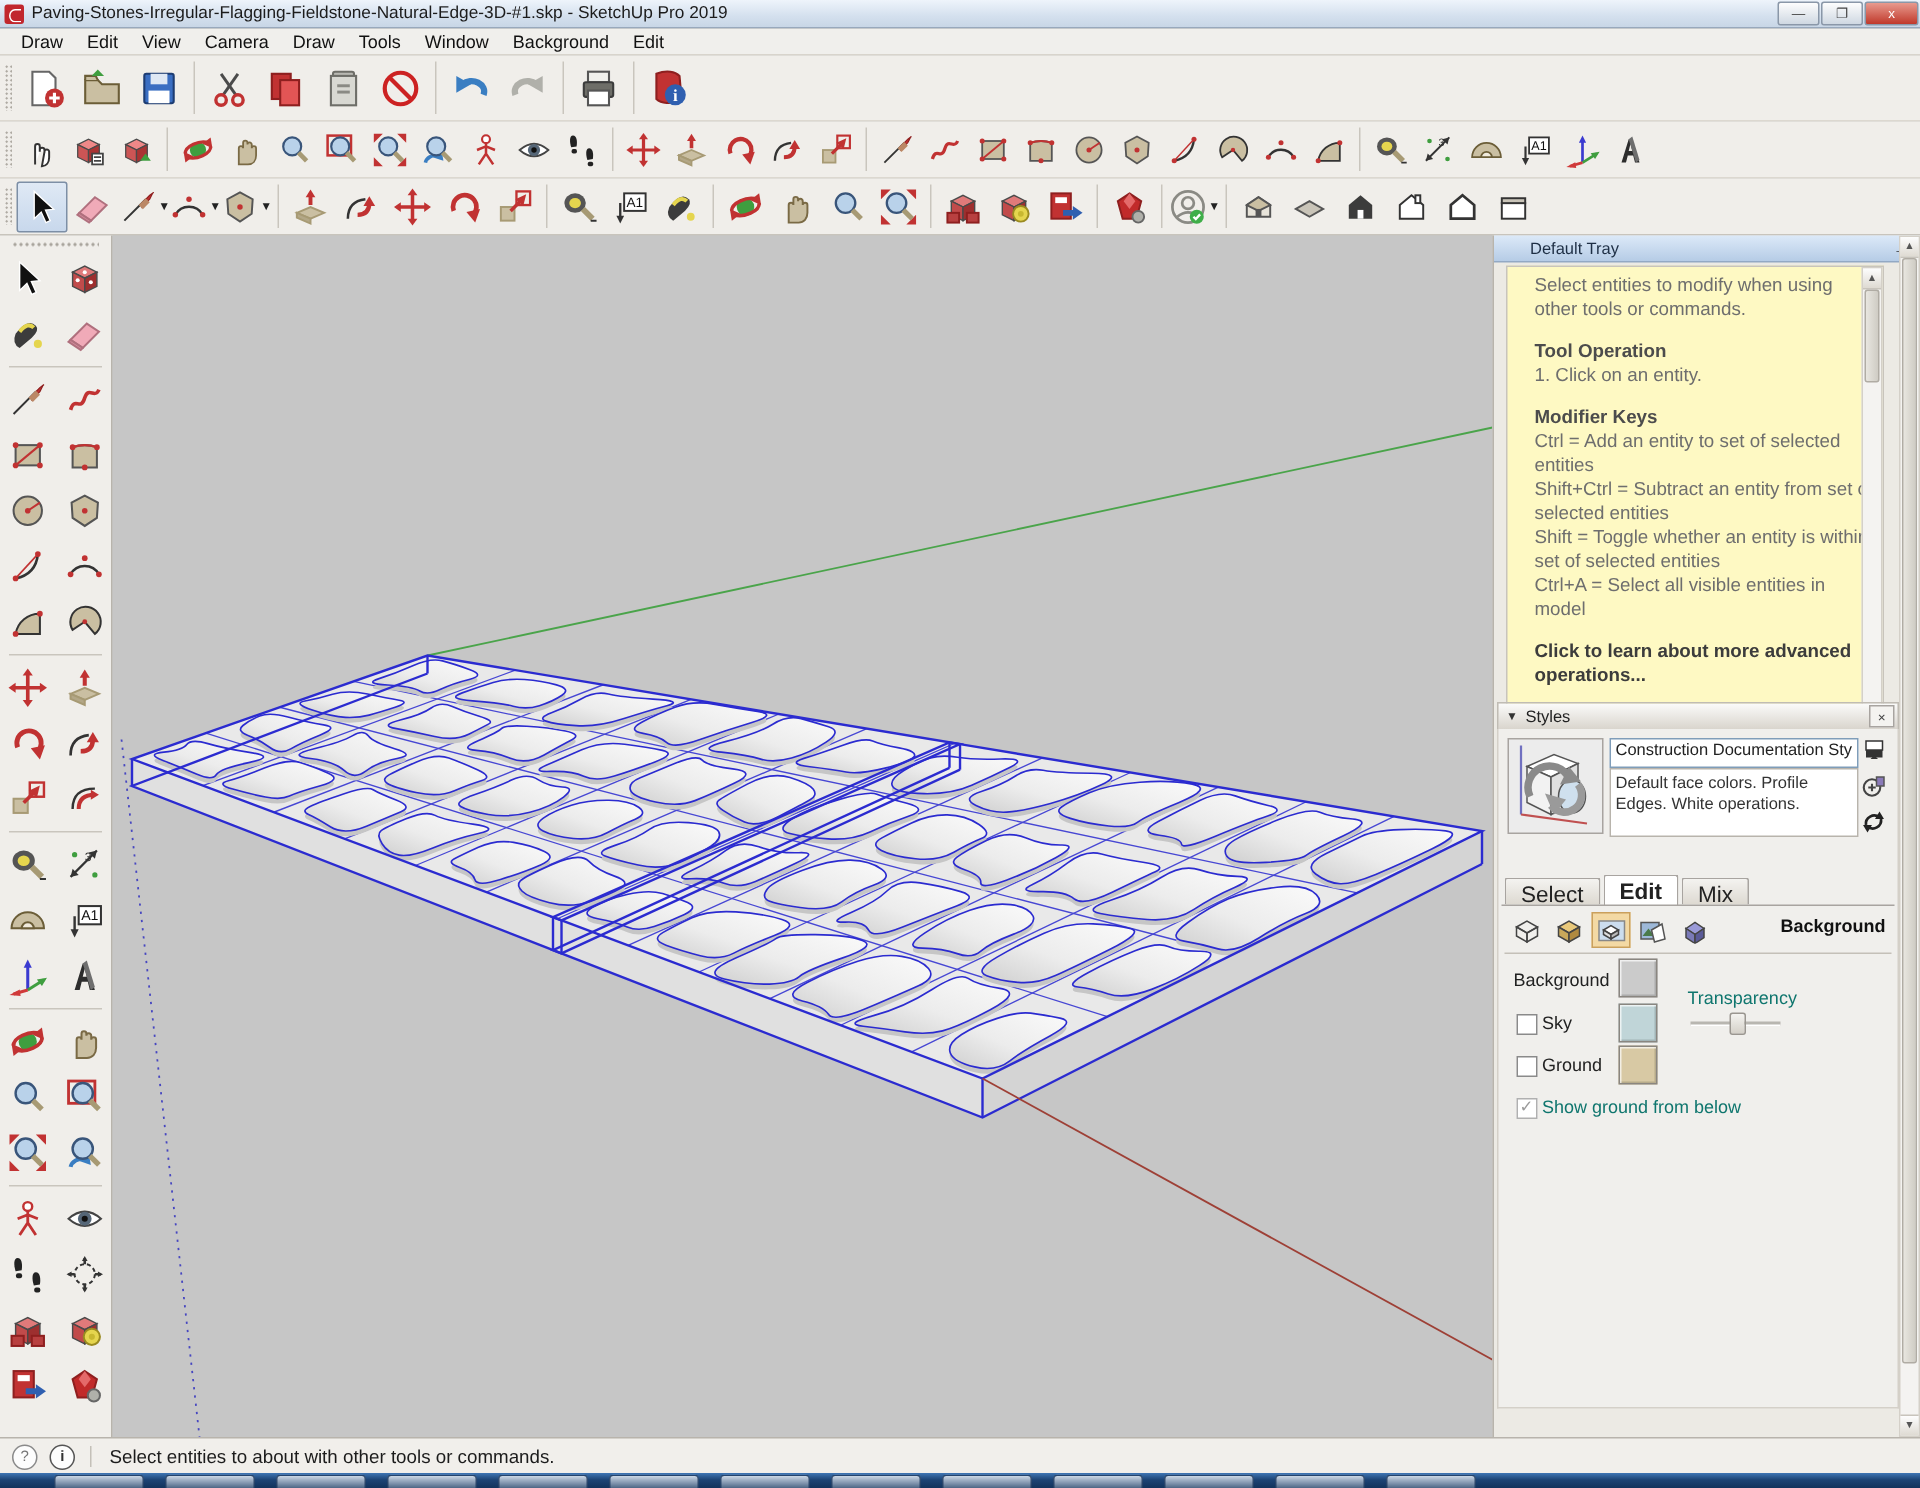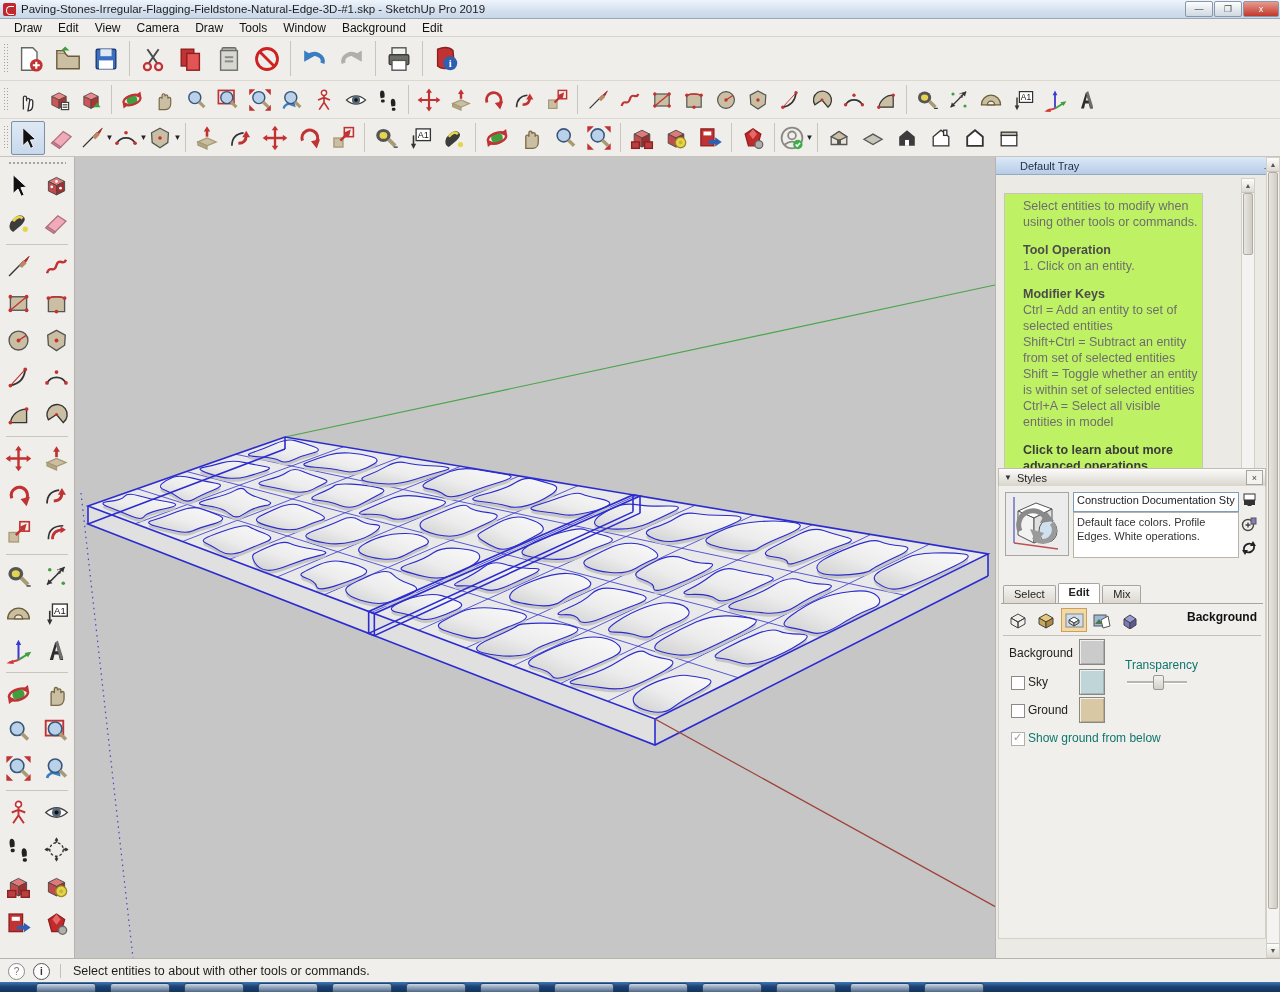--- a/index.html
+++ b/index.html
@@ -39,40 +39,40 @@
   .lrow .tbtn svg{width:27px;height:27px;}
   .ldiv{height:1px;background:#c9c5bd;margin:3px 6px;}
   
   #viewport{left:75px;top:157px;width:920px;height:801px;background:#c6c6c6;overflow:hidden;}
   
   #tray{left:995px;top:157px;width:285px;height:801px;background:#eceae4;border-left:1px solid #b8b4ac;}
   #trayhdr{position:absolute;left:0;top:0;width:285px;height:17px;background:linear-gradient(#dce9f8,#b6cce6);border-bottom:1px solid #93a9c4;display:flex;align-items:center;font-size:11px;color:#1e2f45;padding-left:16px;}
   #trayhdr span.t{flex:1;padding-left:8px;}
   .hdrbtn{width:15px;height:13px;margin-right:2px;display:flex;align-items:center;justify-content:center;font-size:9px;color:#333;border:1px solid transparent;}
   .hdrbtn.x{background:#c75050;border:1px solid #8a3030;color:#fff;border-radius:2px;}
-  #instructor{position:absolute;left:8px;top:36px;width:199px;height:433px;background:#bef264;border:1px solid #c8c4bc;color:#6e6e6e;font-size:12.5px;line-height:1.28;overflow:hidden;padding:4px 4px 0 18px;box-sizing:border-box;}
+  #instructor{position:absolute;left:8px;top:20px;width:252px;height:433px;background:#fef9c3;border:1px solid #c8c4bc;color:#6e6e6e;font-size:12.5px;line-height:1.28;overflow:hidden;padding:4px 4px 0 18px;box-sizing:border-box;}
   #instructor b{color:#4c4c4c;}
   #instructor .blk{margin-bottom:12px;}
   #instructor .link{font-weight:bold;color:#3c3c3c;}
   .vscroll{position:absolute;width:14px;background:#f4f3f1;border:1px solid #d4d0c8;box-sizing:border-box;}
   .varrow{height:13px;display:flex;align-items:center;justify-content:center;font-size:7px;color:#555;background:linear-gradient(#fdfdfd,#dedad2);border-bottom:1px solid #c8c4bc;}
   .varrow.bot{position:absolute;bottom:0;left:0;right:0;border-top:1px solid #c8c4bc;border-bottom:none;}
   .vthumb{position:absolute;left:1px;right:1px;background:linear-gradient(90deg,#e8e6e0,#cfccc4);border:1px solid #b0aca4;border-radius:2px;}
   
   #stylehdr{position:absolute;left:2px;top:311px;width:266px;height:17px;background:linear-gradient(#fbfbfa,#d9d5cd);border:1px solid #c0bcb4;display:flex;align-items:center;font-size:11px;}
   #stylehdr .tri{font-size:8px;margin:0 5px;color:#333;}
   #stylehdr .t{flex:1;font-weight:normal;color:#222;}
   #stylebody{position:absolute;left:2px;top:329px;width:266px;height:452px;background:#f0efec;border:1px solid #d4d0c8;border-top:none;}
   #thumb{position:absolute;left:6px;top:6px;width:62px;height:62px;background:#ececec;border:1px solid #a8a4a0;}
   #sname{position:absolute;left:74px;top:6px;width:158px;height:16px;border:1px solid #7f9db9;background:#fff;font-size:11px;padding:1px 3px;color:#222;white-space:nowrap;overflow:hidden;}
   #sdesc{position:absolute;left:74px;top:26px;width:158px;height:40px;border:1px solid #b8b4ac;background:#fff;font-size:11px;padding:2px 3px;color:#333;line-height:1.3;}
   .sidebtn{position:absolute;left:240px;width:20px;height:20px;display:flex;align-items:center;justify-content:center;}
   
   #stabs{position:absolute;left:4px;top:98px;width:258px;height:19px;display:flex;align-items:flex-end;}
-  .stab{padding:2px 10px;border:1px solid #a8a4a0;border-bottom:none;background:linear-gradient(#f4f3f0,#ddd9d1);margin-right:2px;border-radius:2px 2px 0 0;font-size:11px;color:#222;height:13px;}
+  .stab{padding:2px 10px;border:1px solid #a8a4a0;border-bottom:none;background:linear-gradient(#f4f3f0,#ddd9d1);margin-right:2px;border-radius:2px 2px 0 0;font-size:15px;color:#222;height:13px;}
   .stab.active{background:#fff;font-weight:bold;height:16px;position:relative;top:1px;}
   #stabline{position:absolute;left:2px;top:117px;width:262px;height:1px;background:#a8a4a0;}
   
   #subicons{position:absolute;left:6px;top:122px;width:254px;height:24px;display:flex;align-items:center;}
   .subbtn{width:24px;height:22px;display:flex;align-items:center;justify-content:center;margin-right:2px;border:1px solid transparent;}
   .subbtn.active{background:#f3d9a4;border:1px solid #caa05c;}
   .subbtn svg{width:19px;height:17px;}
   #sublabel{position:absolute;right:8px;top:124px;font-weight:bold;font-size:12px;color:#111;}
   #subline{position:absolute;left:4px;top:149px;width:258px;height:1px;background:#c4c0b8;}
   

